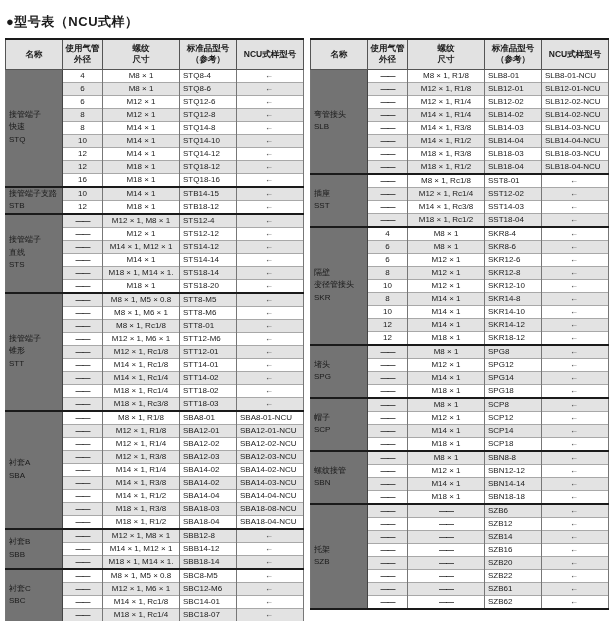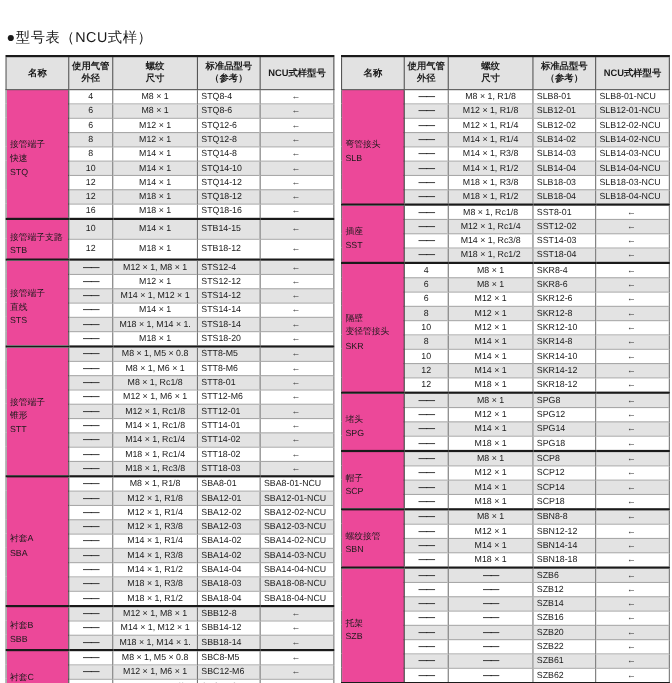--- a/index.html
+++ b/index.html
@@ -7,22 +7,22 @@
   body {
     width: 611px; height: 621px;
     background: #ffffff;
     color: #1a1a1a;
     font-family: "Liberation Sans", sans-serif;
     overflow: hidden;
   }
   .page { padding: 6px 3px 0 5px; }
   .title {
     font-size: 13px;
-    font-weight: normal;
-    margin: 19px 0 7px 1px;
+    font-weight: bold;
+    margin: 7px 0 7px 1px;
     letter-spacing: 0.5px;
   }
   .tables { display: flex; gap: 6px; align-items: flex-start; }
   table.model-table {
     border-collapse: collapse;
     table-layout: fixed;
     width: 298px;
     border-left: 1px solid #555;
     border-right: 1px solid #555;
     border-top: 2px solid #1a1a1a;
@@ -49,23 +49,23 @@
     height: 12px;
     line-height: 12px;
     padding: 0 2px;
     white-space: nowrap;
     overflow: hidden;
     vertical-align: middle;
   }
   tr.stripe td.data { background: #e3e3e3; }
   tr.group-start td { border-top: 2px solid #1a1a1a; }
   td.name-cell {
-    background: #ec4899;
+    background: #737373;
     border-right: 1px solid #444;
-    padding: 10px 2px 0 3px;
+    padding: 0 2px 0 3px;
     font-size: 8px;
   }
   .name-line { display: block; line-height: 12.5px; }
   td.od, td.thread { text-align: center; }
   td.std { text-align: left; padding-left: 3px; }
   td.ncu { text-align: left; padding-left: 3px; }
   td.ncu.arrow { text-align: center; padding-left: 0; color: #333; }
   td.dash { letter-spacing: -1px; font-weight: bold; text-align: center; }
 </style>
 </head>

